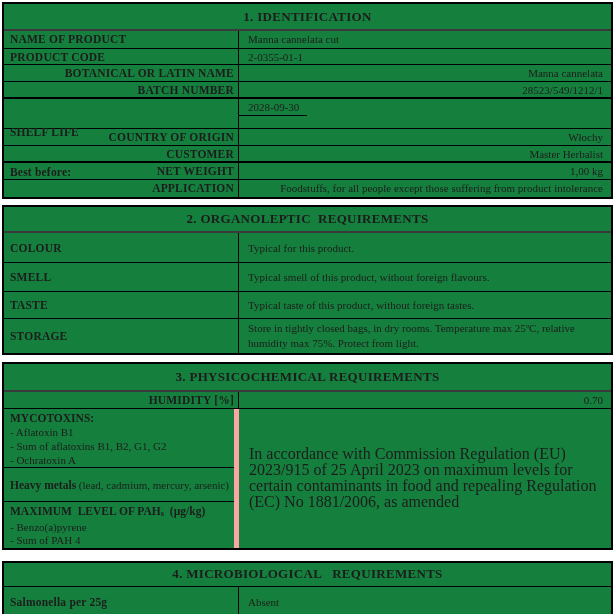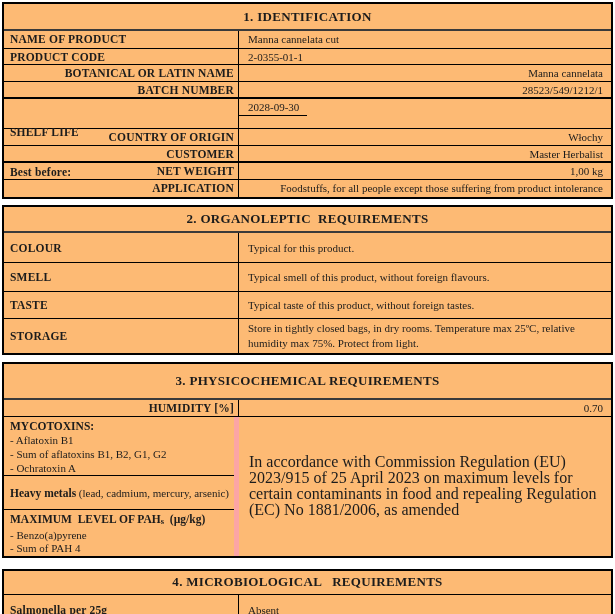--- a/index.html
+++ b/index.html
@@ -6,21 +6,21 @@
   body{
     width:615px;height:614px;
     font-family:"Liberation Serif","DejaVu Serif",serif;
     color:#1c1c1c;
     -webkit-font-smoothing:antialiased;
   }
   .sec{
     margin:0 2px;
     border:2px solid #000;
     box-sizing:border-box;
-    background:#fdba74;
+    background:#15803d;
   }
   .sec-1{margin-top:2px;}
   .sec-2{margin-top:6px;}
   .sec-3{margin-top:7px;}
   .sec-4{margin-top:11px;}
   .sec-title{
     display:flex;align-items:center;justify-content:center;
     font-weight:bold;font-size:13px;letter-spacing:.3px;
     white-space:pre-wrap;
     border-bottom:2px solid #3a3a3a;
@@ -85,21 +85,21 @@
   }
   .pah .hd{font-weight:bold;font-size:11.5px;white-space:pre-wrap;}
   .pah .hd .sub{font-size:8.5px;vertical-align:-1px;}
   .reg-cell{
     flex:1;display:flex;align-items:center;box-sizing:border-box;
     padding:0 6px 0 10px;font-size:16px;line-height:16px;
   }
   
   .h-title1{height:27px;}
   .h-title2{height:26px;}
-  .h-title3{height:36px;}
+  .h-title3{height:28px;}
   .h-title4{height:24px;border-bottom-width:1px;border-bottom-color:#000;}
   .r18{height:18px;} .r17{height:17px;text-align:right;} .r16{height:16px;}
   .r30{height:30px;} .r29{height:29px;} .r27{height:27px;}
   .r34{height:34px;} .r31{height:31px;}
 </style>
 </head>
 <body>
 
 <div class="sec sec-1">
   <div class="sec-title h-title1">1. IDENTIFICATION</div>

